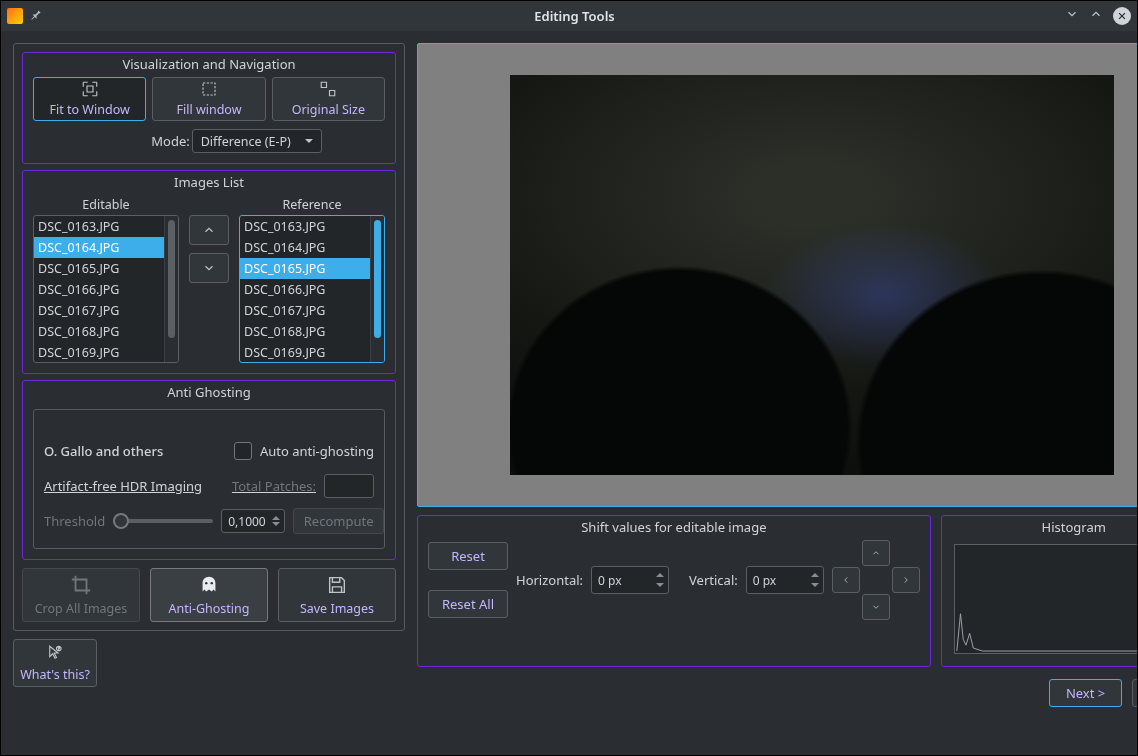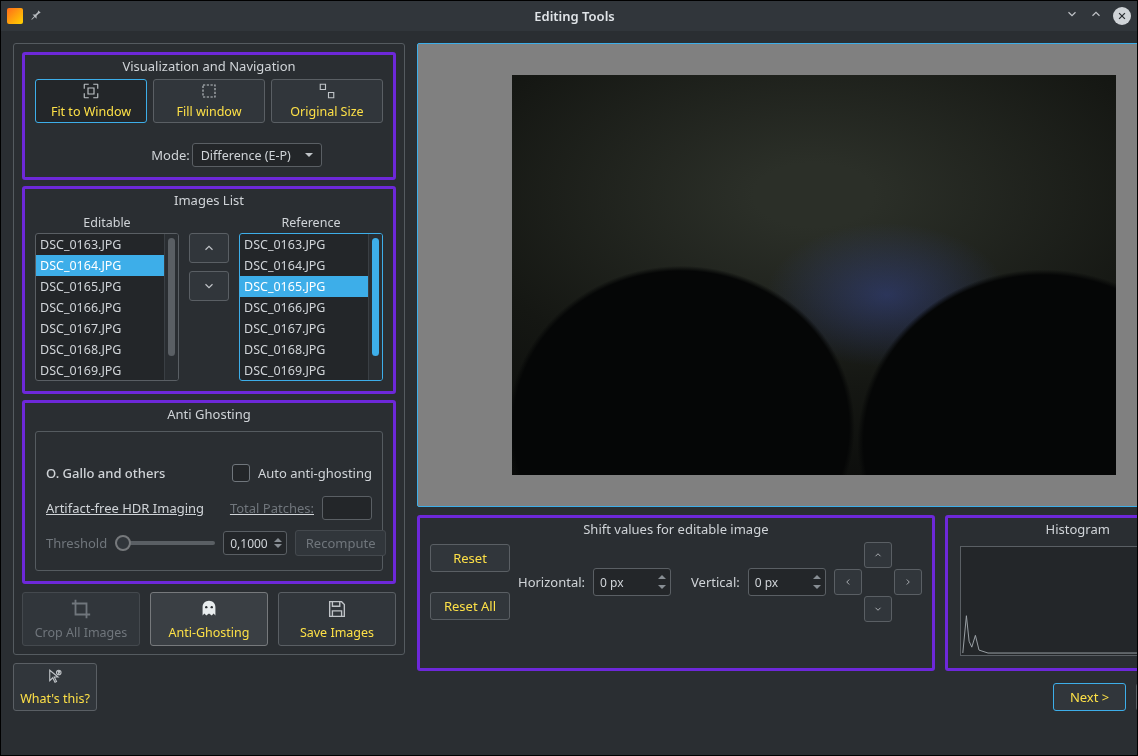--- a/index.html
+++ b/index.html
@@ -52,58 +52,58 @@
   .right-col { flex: 1; display: flex; flex-direction: column; gap: 8px; }
 
   .panel {
     border: 1px solid #555b60;
     border-radius: 3px;
     padding: 8px;
   }
 
   
   .groupbox {
-    border: 3px solid #6d28d9;
+    border: 1px solid #6d28d9;
     border-radius: 3px;
     margin-top: 6px;
     padding: 24px 10px 10px 10px;
     position: relative;
   }
   .groupbox-title {
     position: absolute;
     top: -1px; left: 0; right: 0;
     text-align: center;
     font-size: 13px;
     background: transparent;
     height: 24px;
     line-height: 24px;
   }
 
   
   .btn {
     background: #31363b;
     border: 1px solid #5a5f64;
     border-radius: 3px;
-    color: #fde047;
+    color: #c4b5fd;
     cursor: pointer;
     display: flex;
     align-items: center;
     justify-content: center;
     user-select: none;
   }
   .btn.toggled { background: #232629; border-color: #3daee9; }
   .btn.primary { border-color: #3daee9; }
   .btn.disabled { color: #70767c; border-color: #44494e; cursor: default; }
   .btn.active-tool { background: #3a3f44; border-color: #76797c; }
 
   
   .viz-row { display: flex; gap: 6px; }
   .viz-btn { flex: 1; height: 44px; flex-direction: column; gap: 3px; font-size: 12.5px; }
   .viz-btn svg { width: 18px; height: 18px; stroke: #c0c4c8; fill: none; stroke-width: 1.5; }
-  .mode-row { display: flex; align-items: center; gap: 2px; margin-top: 20px; justify-content: center; text-align: center;}
+  .mode-row { display: flex; align-items: center; gap: 2px; margin-top: 8px; justify-content: center; text-align: center;}
   .mode-row label { font-size: 13px; margin-left: 55px;}
   .combo {
     position: relative;
     background: #232629;
     border: 1px solid #5a5f64;
     border-radius: 3px;
     height: 24px; flex: 0 0 130px;
     display: flex; align-items: center; padding: 0 22px 0 8px;
     font-size: 12.5px;
   }

